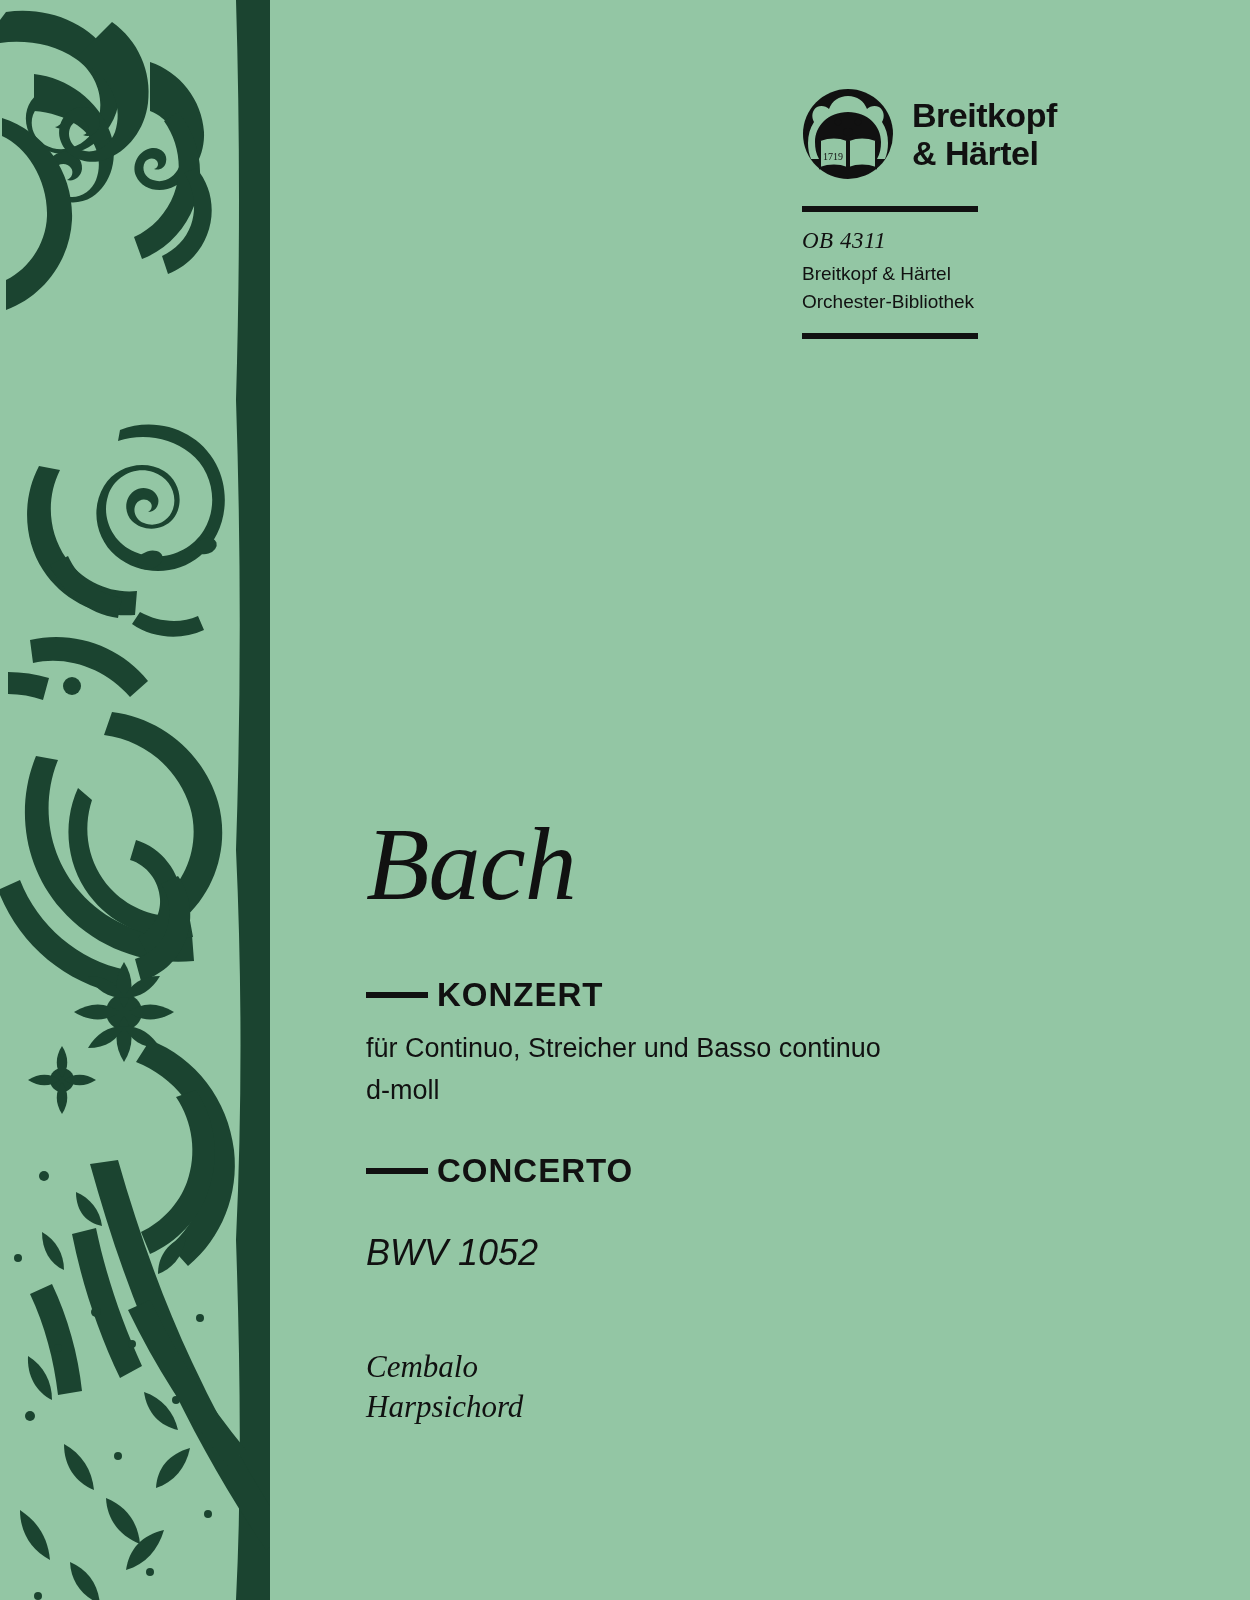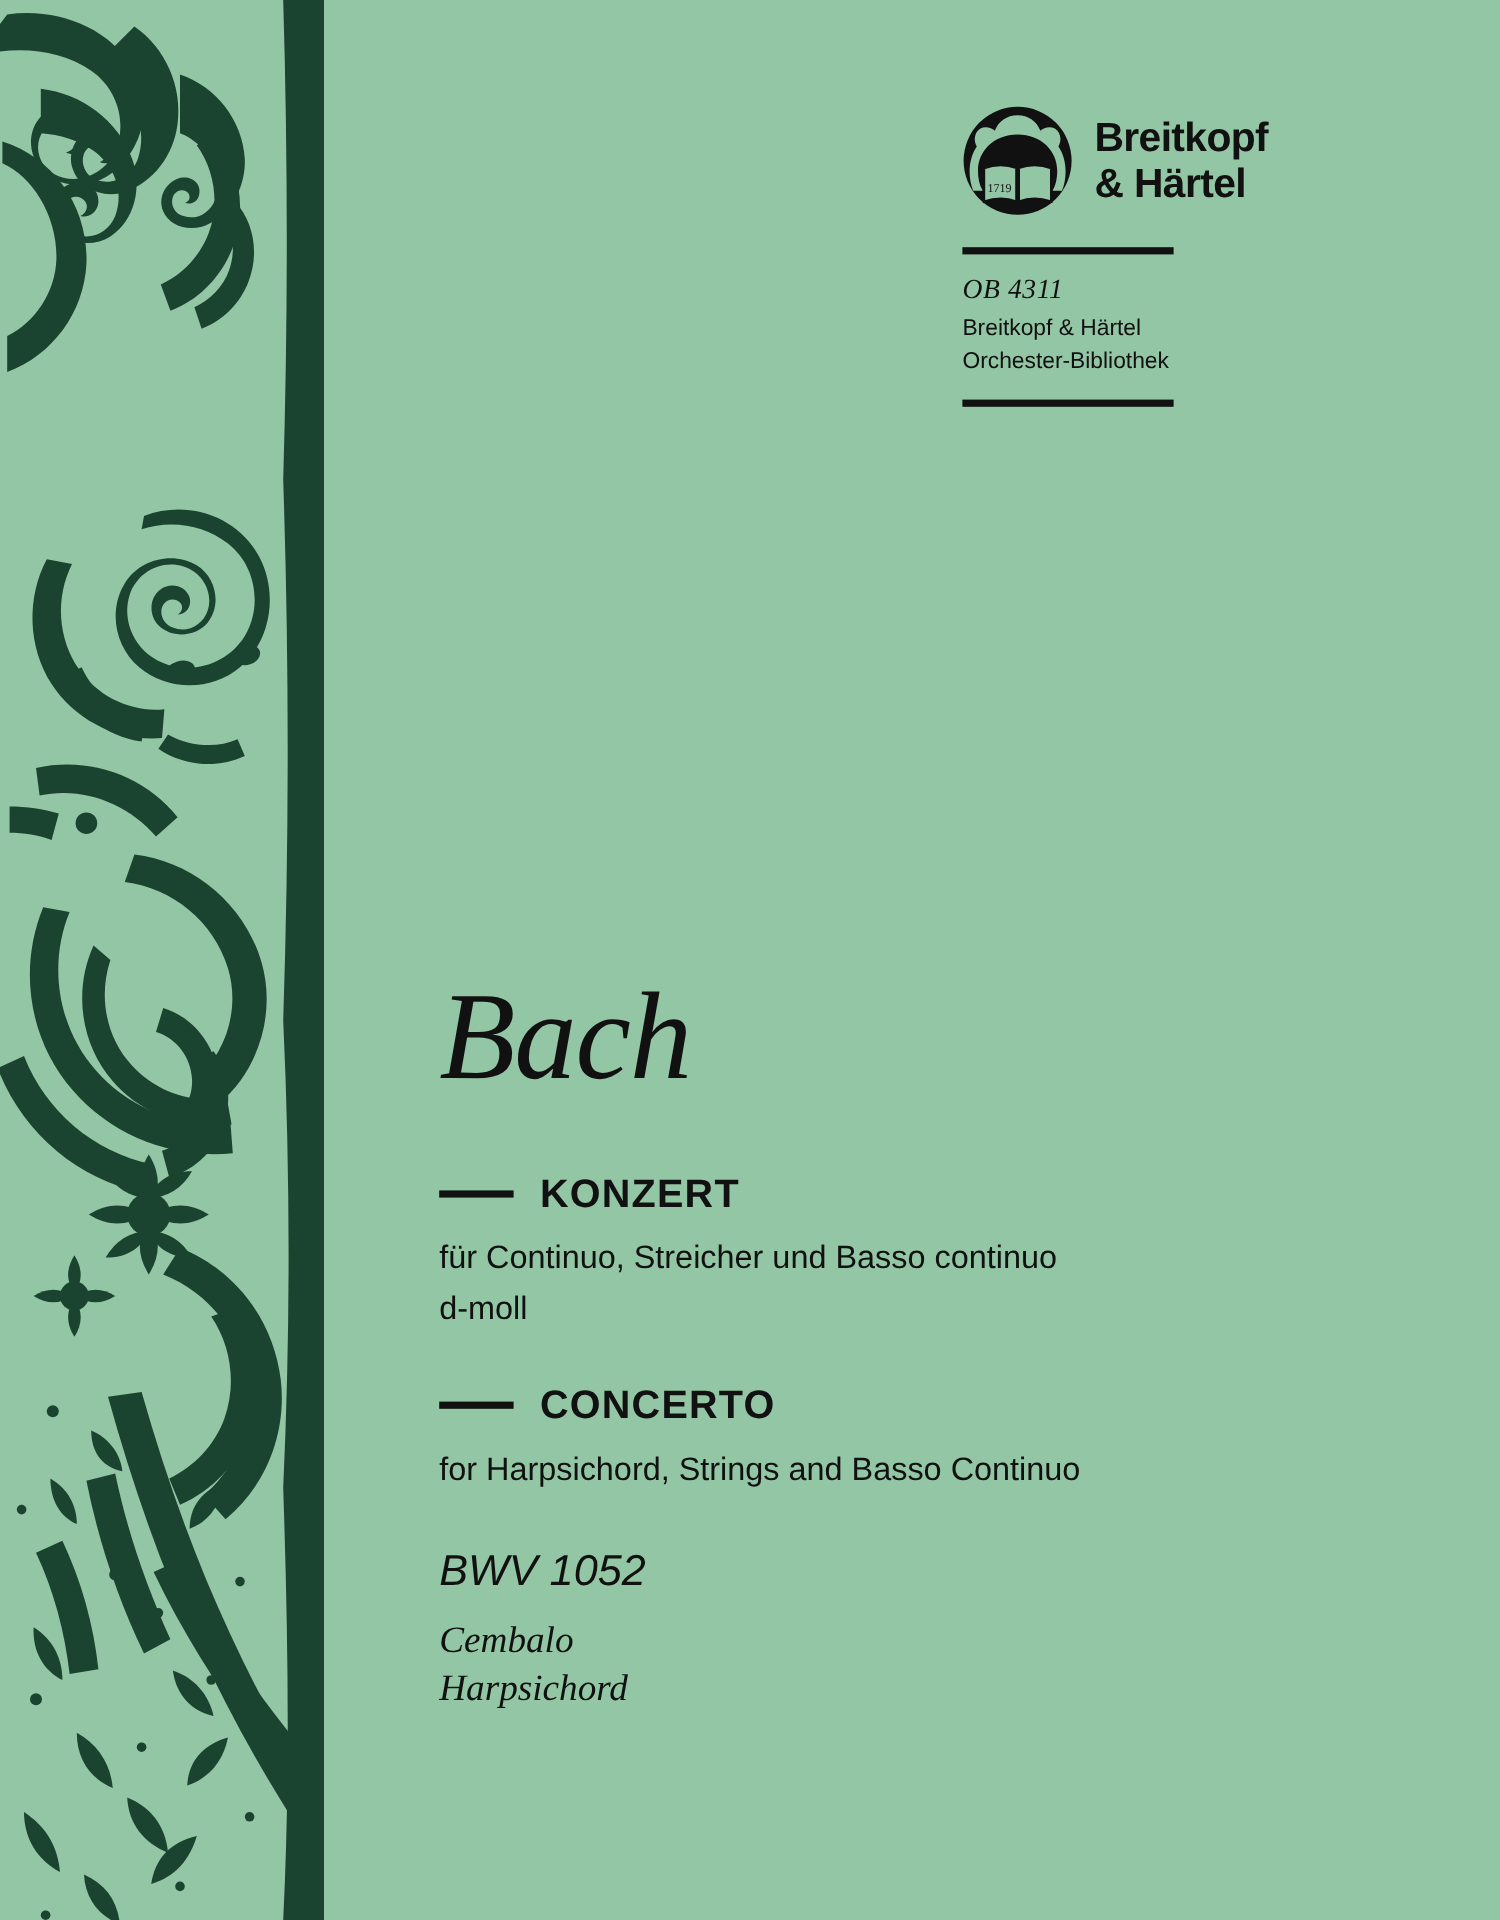--- a/index.html
+++ b/index.html
@@ -89,21 +89,21 @@
     font-style: italic;
     font-size: 104px;
     line-height: 1;
     color: #111;
     margin: 0 0 60px 0;
     letter-spacing: -1px;
   }
   .work-heading {
     display: flex;
     align-items: center;
-    gap: 22px;
+    gap: 9px;
     margin-bottom: 14px;
   }
   .dash {
     width: 62px;
     height: 6px;
     background: #111;
     flex: 0 0 auto;
   }
   .work-title {
     font-size: 33px;
@@ -272,21 +272,20 @@
   </div>
   <div class="sub-line">für Continuo, Streicher und Basso continuo</div>
   <div class="sub-line">d-moll</div>
 
   <div class="group-gap"></div>
 
   <div class="work-heading">
     <span class="dash"></span>
     <span class="work-title">CONCERTO</span>
   </div>
-  <div class="sub-line">for Harpsichord, Strings and Basso Continuo</div>
 
   <div class="bwv">BWV 1052</div>
 </div>
 
 <div class="part-block">
   <div>Cembalo</div>
   <div>Harpsichord</div>
 </div>
 
 </body></html>

